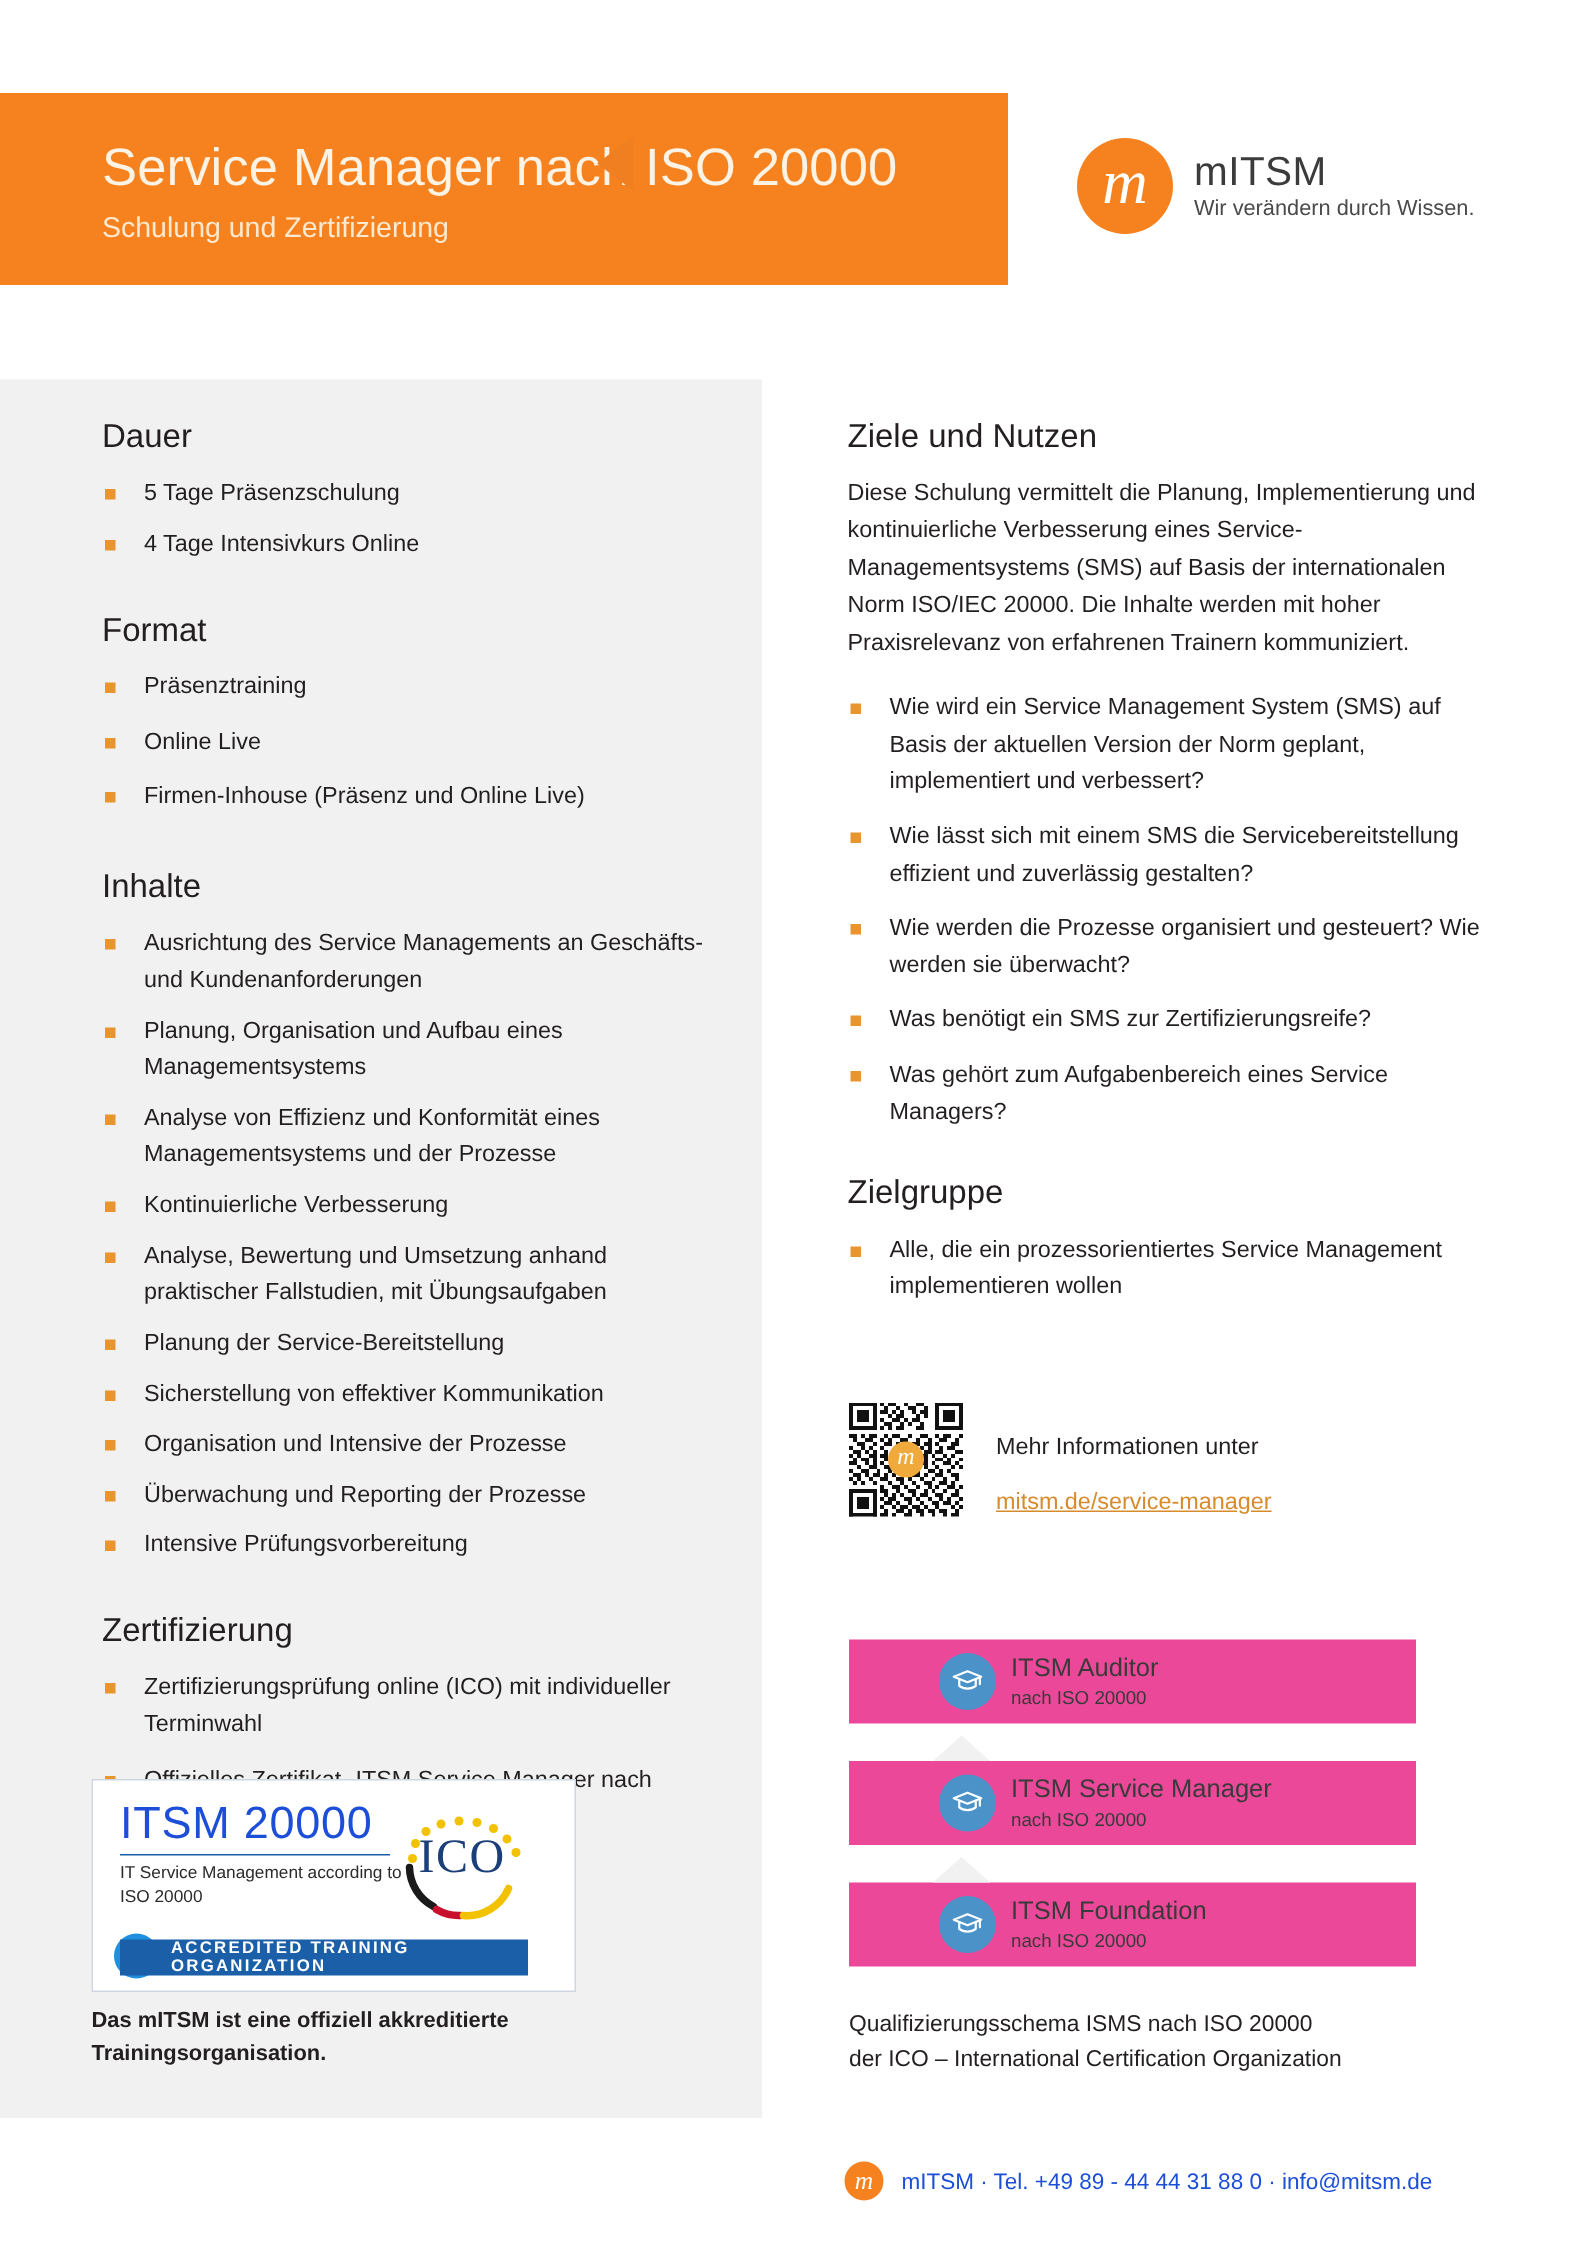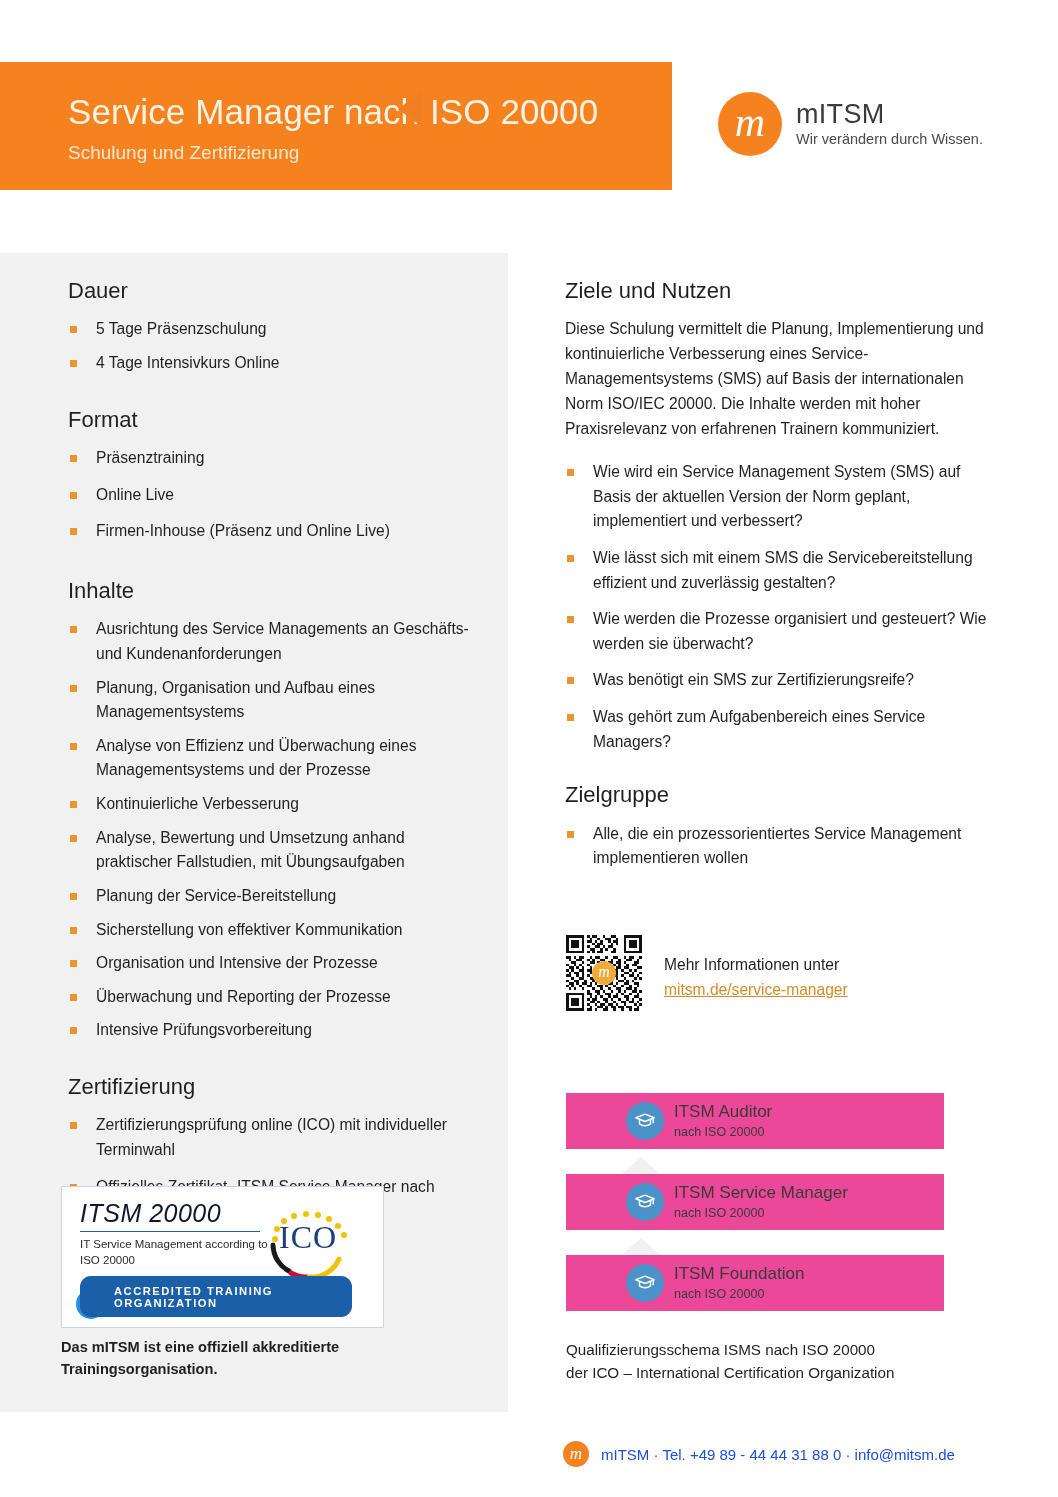--- a/index.html
+++ b/index.html
@@ -167,51 +167,48 @@
     box-sizing: border-box;
   }
   .badge-inner {
     position: absolute;
     left: 18px;
     top: 14px;
     right: 14px;
     bottom: 12px;
   }
   .badge-title {
-    font-size: 25px;
-    color: #0f172a;
+    font-size: 30px;
+    color: #1d4ed8;
     letter-spacing: 0.5px;
     line-height: 1;
     font-weight: 400;
-    font-style: italic;
   }
   .badge-rule {
     width: 180px;
     height: 1px;
     background: #1b5fa8;
     margin: 5px 0 5px 0;
   }
   .badge-sub {
     font-size: 11.5px;
     color: #2b2b2b;
     line-height: 1.35;
     width: 190px;
   }
   .badge-strip {
     position: absolute;
     left: 18px;
     bottom: 10px;
     width: 272px;
-    height: 41px;
+    height: 24px;
     background: #1b5fa8;
     display: flex;
-    align-items: center;
     padding-left: 34px;
     box-sizing: border-box;
-    border-radius: 11px;
   }
   .badge-strip span {
     font-size: 11.2px;
     color: #ffffff;
     letter-spacing: 1.5px;
     font-weight: bold;
   }
   .badge-dot {
     position: absolute;
     left: 14px;
@@ -290,21 +287,21 @@
     font-size: 15.6px;
     color: #231f20;
     line-height: 1.5;
   }
   .qr-link {
     font-size: 15.6px;
     color: #d78b2c;
     text-decoration: underline;
     line-height: 1.5;
     display: inline-block;
-    margin-top: 2px;
+    margin-top: 14px;
   }
 
   
   .scheme {
     position: absolute;
     left: 566px;
     top: 1093px;
     width: 378px;
   }
   .scheme-row {
@@ -438,21 +435,21 @@
     <li>Online Live</li>
     <li>Firmen-Inhouse (Präsenz und Online Live)</li>
   </ul>
 
   <div class="sec-gap"></div>
 
   <h2 class="sec">Inhalte</h2>
   <ul class="bul">
     <li>Ausrichtung des Service Managements an Geschäfts- und Kundenanforderungen</li>
     <li>Planung, Organisation und Aufbau eines Managementsystems</li>
-    <li>Analyse von Effizienz und Überwachung eines Managementsystems und der Prozesse</li>
+    <li>Analyse von Effizienz und Konformität eines Managementsystems und der Prozesse</li>
     <li>Kontinuierliche Verbesserung</li>
     <li>Analyse, Bewertung und Umsetzung anhand praktischer Fallstudien, mit Übungsaufgaben</li>
     <li>Planung der Service-Bereitstellung</li>
     <li>Sicherstellung von effektiver Kommunikation</li>
     <li>Organisation und Intensive der Prozesse</li>
     <li>Überwachung und Reporting der Prozesse</li>
     <li>Intensive Prüfungsvorbereitung</li>
   </ul>
 
   <div class="sec-gap"></div>

